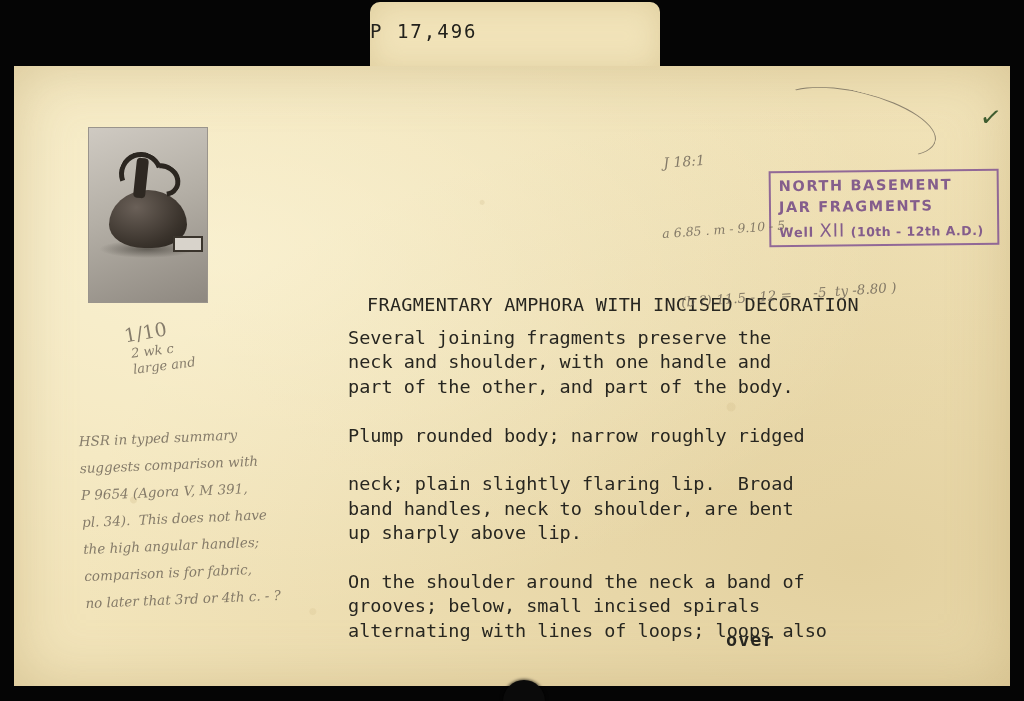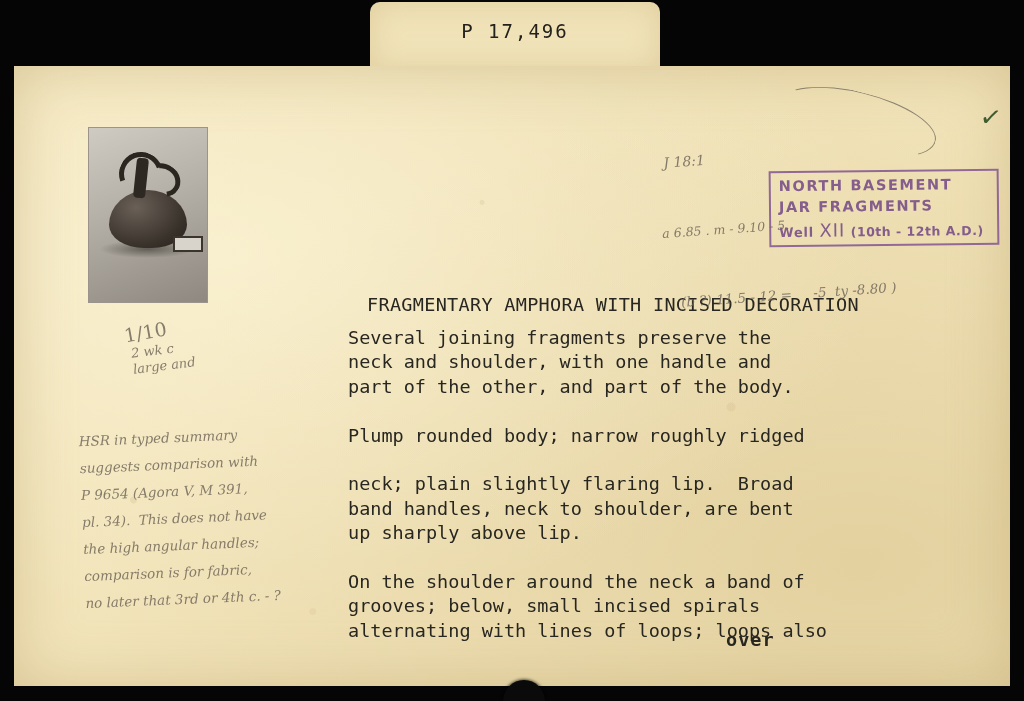--- a/index.html
+++ b/index.html
@@ -36,21 +36,20 @@
   #card-tab::after{
     content:"";
     position:absolute;
     left:0; right:0; bottom:-4px; height:8px;
     background:#f1e3b9;
   }
   #tab-label {
     position: absolute;
     left: 0; right: 0;
     top: 18px;
-    text-align: center;
     font-family: "DejaVu Sans Mono", monospace;
     font-size: 19px;
     letter-spacing: 2px;
     color: #22211c;
   }
 
   
   #card-body {
     position: absolute;
     left: 14px;

